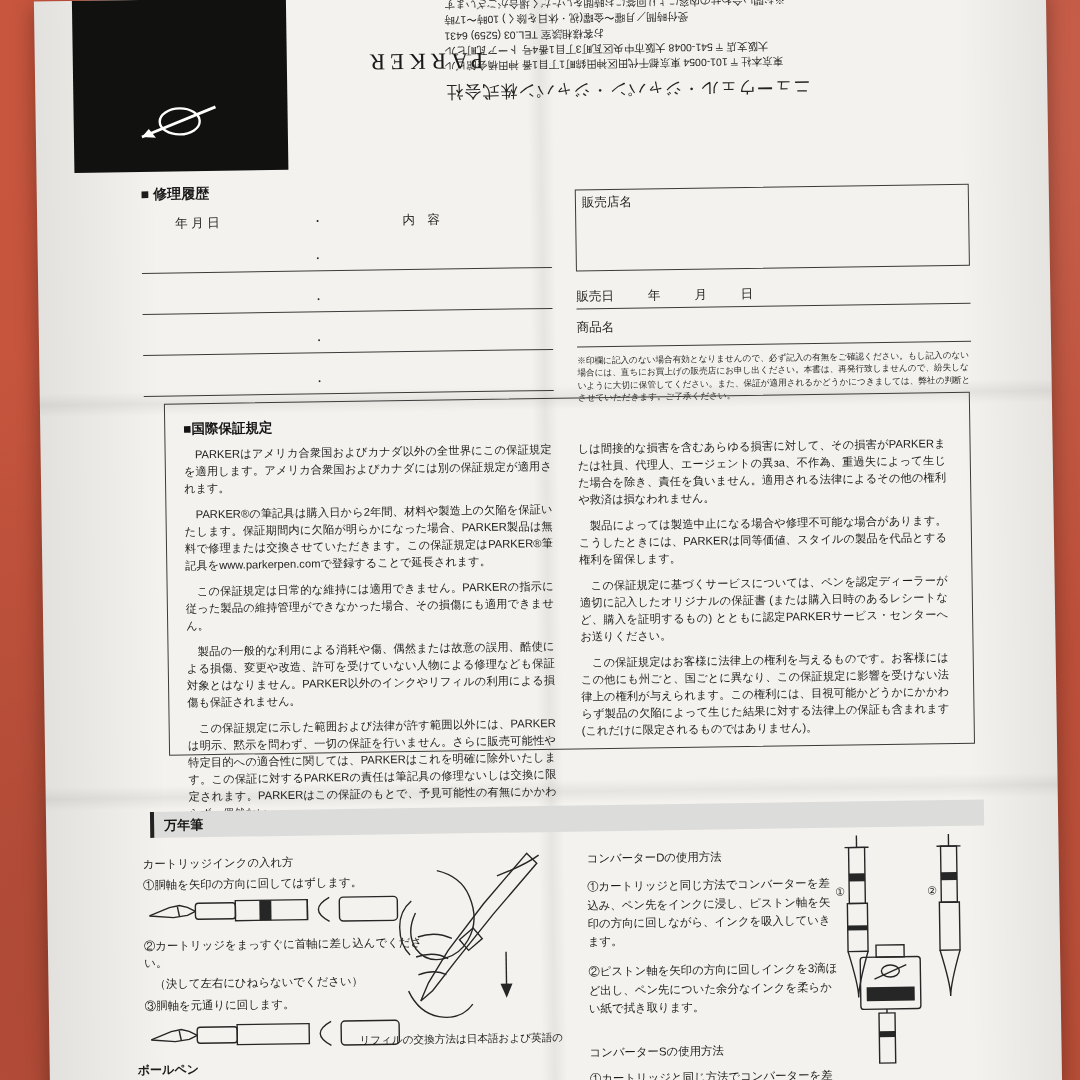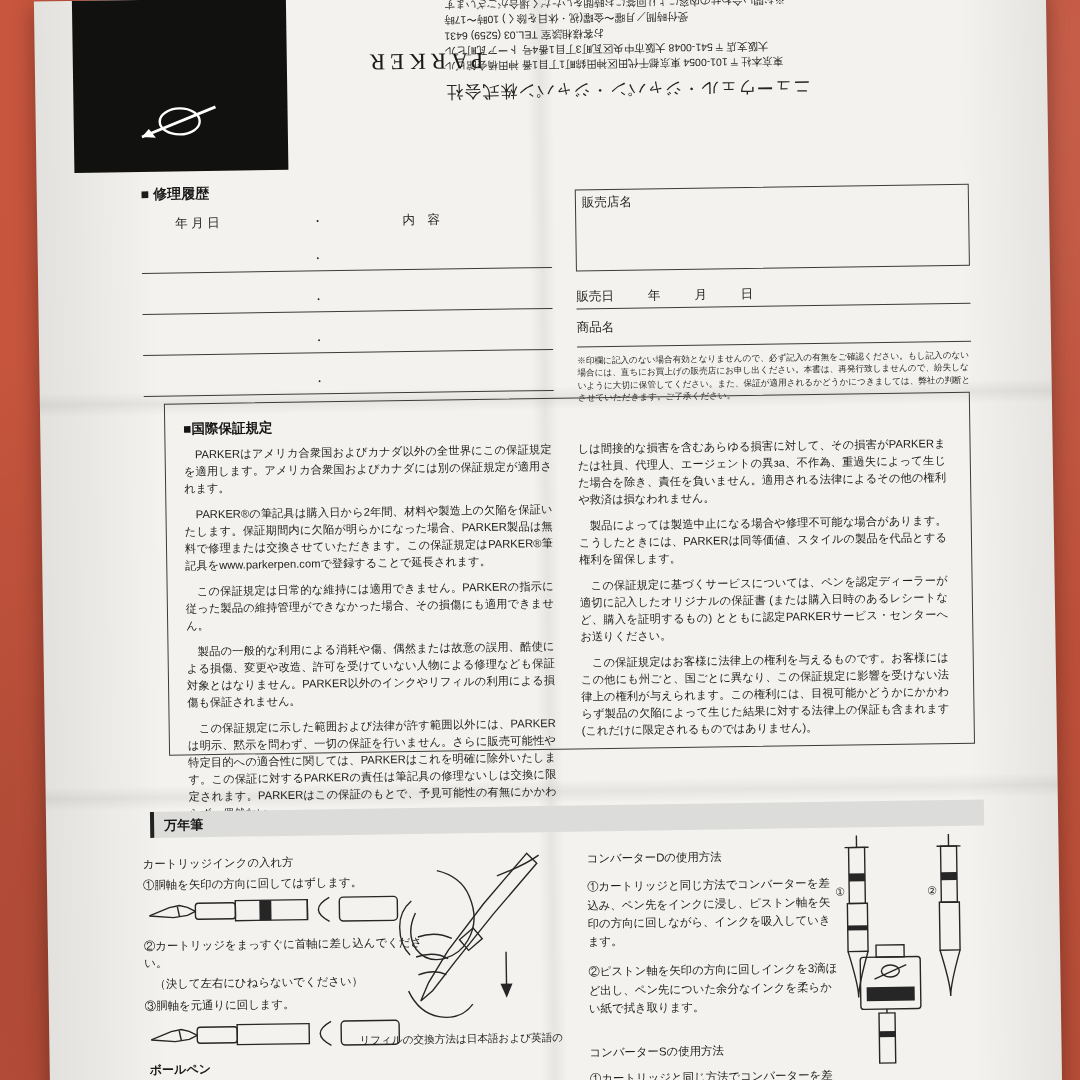--- a/index.html
+++ b/index.html
@@ -278,21 +278,21 @@
   #ill-hand { position: absolute; left: 330px; top: 845px; }
   #ill-conv  { position: absolute; left: 780px; top: 840px; }
   #ill-convs { position: absolute; left: 800px; top: 1020px; }
 
   .ink { stroke: #262626; fill: none; stroke-width: 1.4; }
   .ink-f { fill: #262626; }
 
   
   #fp-bottom-left {
     position: absolute;
-    left: 100px;
+    left: 88px;
     top: 1062px;
     font-size: 12px;
     font-weight: bold;
     color: #1a1a1a;
   }
   #fp-bottom-note {
     position: absolute;
     left: 310px;
     top: 1036px;
     width: 230px;

